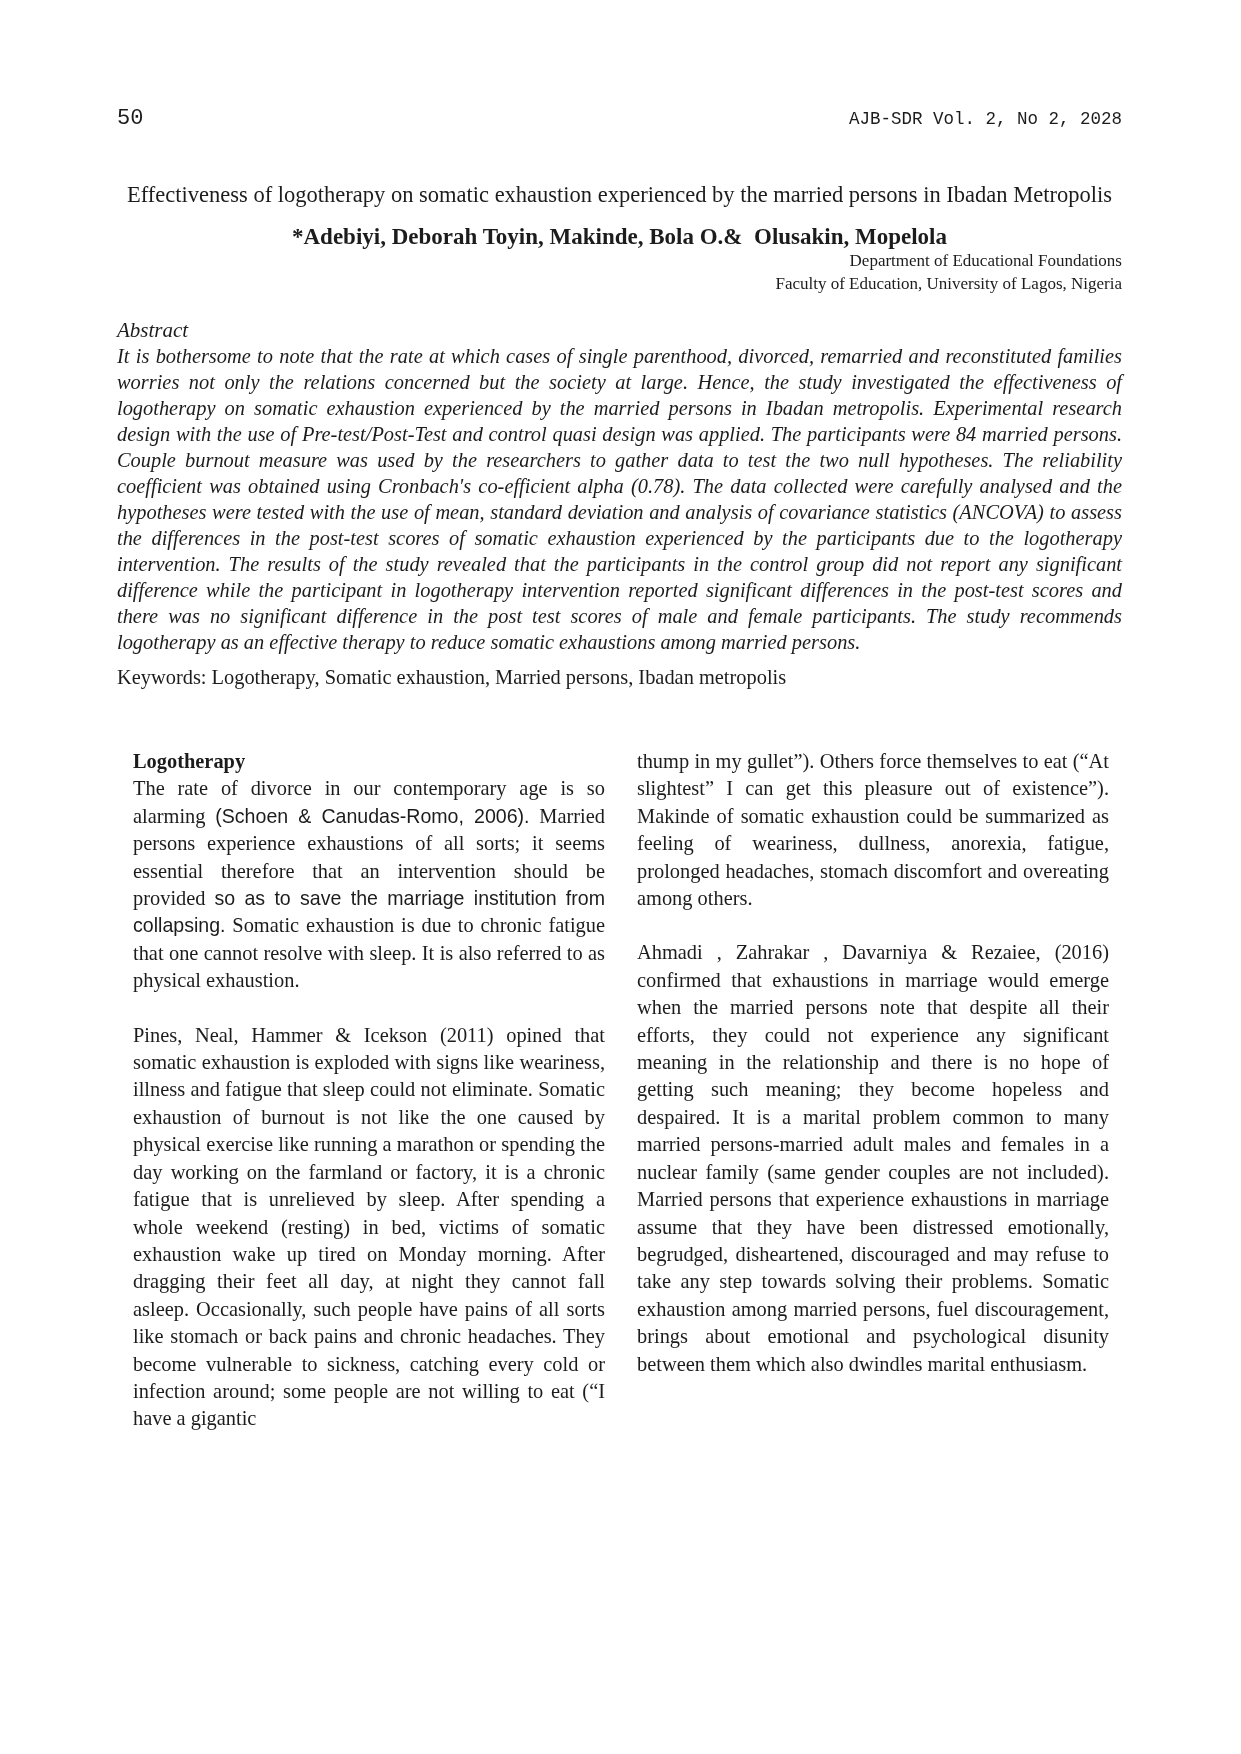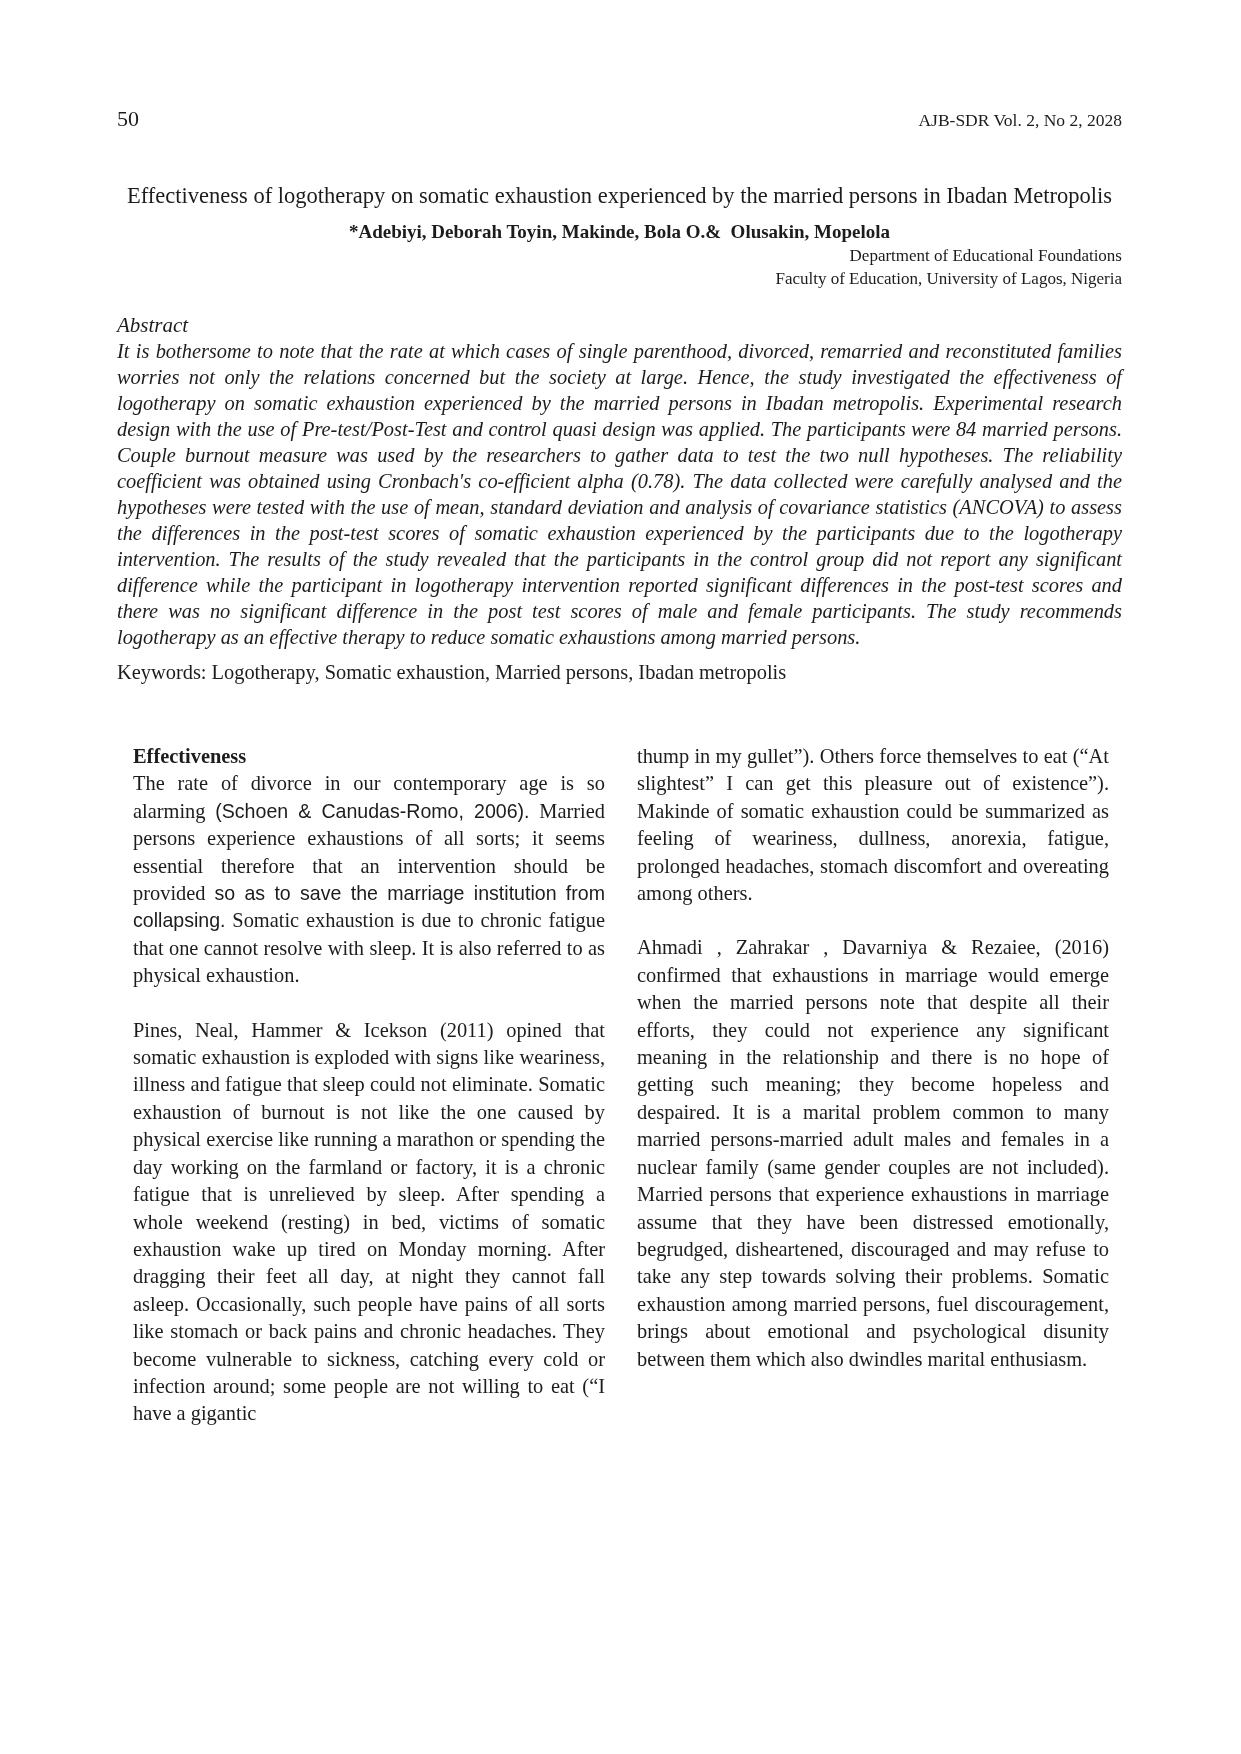--- a/index.html
+++ b/index.html
@@ -8,37 +8,37 @@
     position:relative;
     width:1241px; height:1754px;
     margin:0 auto;
     background:#ffffff;
     color:#1c1c1c;
     font-family:"Liberation Serif", serif;
     padding:106px 119px 0 117px;
     overflow:hidden;
   }
   .header-row {
-    display:flex; justify-content:space-between; align-items:baseline;
+    display:flex; justify-content:space-between; align-items:baseline;font-family:Liberation Mono, monospace;
   }
   .page-number { font-size:22px; line-height:26px; }
   .journal-ref { font-size:17.5px; line-height:26px; }
 
   .article-title {
     margin-top:46px;
     text-align:center;
     font-weight:400;
     font-size:22.5px;
     line-height:33px;
   }
   .authors-line {
-    margin-top:8px;
+    margin-top:14px;
     text-align:center;
     font-weight:700;
-    font-size:19px;
+    font-size:23px;
     line-height:24px;
     white-space:pre-wrap;
   }
   .affil {
     text-align:right;
     font-size:17px;
     line-height:23px;
   }
   .abstract-heading {
     margin-top:22px;
@@ -94,21 +94,21 @@
   <div class="affil">Faculty of Education, University of Lagos, Nigeria</div>
 
   <div class="abstract-heading">Abstract</div>
   <div class="abstract-body">It is bothersome to note that the rate at which cases of single parenthood, divorced, remarried and reconstituted families worries not only the relations concerned but the society at large. Hence, the study investigated the effectiveness of logotherapy on somatic exhaustion experienced by the married persons in Ibadan metropolis. Experimental research design with the use of Pre-test/Post-Test and control quasi design was applied. The participants were 84 married persons. Couple burnout measure was used by the researchers to gather data to test the two null hypotheses. The reliability coefficient was obtained using Cronbach's co-efficient alpha (0.78). The data collected were carefully analysed and the hypotheses were tested with the use of mean, standard deviation and analysis of covariance statistics (ANCOVA) to assess the differences in the post-test scores of somatic exhaustion experienced by the participants due to the logotherapy intervention. The results of the study revealed that the participants in the control group did not report any significant difference while the participant in logotherapy intervention reported significant differences in the post-test scores and there was no significant difference in the post test scores of male and female participants. The study recommends logotherapy as an effective therapy to reduce somatic exhaustions among married persons.</div>
 
   <div class="keywords-line"><span class="kw-label">Keywords:</span><span> Logotherapy, Somatic exhaustion, Married persons, Ibadan metropolis</span></div>
 
   <div class="columns">
 
     <div class="col">
-      <div class="col-heading">Effectiveness</div>
+      <div class="col-heading">Logotherapy</div>
       <p class="para"><span>The rate of divorce in our contemporary age is so alarming </span><span class="sans">(Schoen &amp; Canudas-Romo, 2006).</span><span> Married persons experience exhaustions of all sorts; it seems essential therefore that an intervention should be provided </span><span class="sans">so as to save the marriage institution from collapsing.</span><span> Somatic exhaustion is due to chronic fatigue that one cannot resolve with sleep. It is also referred to as physical exhaustion.</span></p>
       <p class="para spaced">Pines, Neal, Hammer &amp; Icekson (2011) opined that somatic exhaustion is exploded with signs like weariness, illness and fatigue that sleep could not eliminate. Somatic exhaustion of burnout is not like the one caused by physical exercise like running a marathon or spending the day working on the farmland or factory, it is a chronic fatigue that is unrelieved by sleep. After spending a whole weekend (resting) in bed, victims of somatic exhaustion wake up tired on Monday morning. After dragging their feet all day, at night they cannot fall asleep. Occasionally, such people have pains of all sorts like stomach or back pains and chronic headaches. They become vulnerable to sickness, catching every cold or infection around; some people are not willing to eat (“I have a gigantic</p>
     </div>
 
     <div class="col">
       <p class="para">thump in my gullet”). Others force themselves to eat (“At slightest” I can get this pleasure out of existence”). Makinde of somatic exhaustion could be summarized as feeling of weariness, dullness, anorexia, fatigue, prolonged headaches, stomach discomfort and overeating among others.</p>
       <p class="para spaced">Ahmadi , Zahrakar , Davarniya &amp; Rezaiee, (2016) confirmed that exhaustions in marriage would emerge  when the married persons note that despite all their efforts, they could not experience any significant meaning in the relationship and  there is no hope of getting such meaning; they become hopeless and despaired. It is a marital problem common to many married persons-married adult males and females in a nuclear family (same gender couples are not included). Married persons that experience exhaustions in marriage assume that they have been distressed emotionally, begrudged, disheartened, discouraged and may refuse to take any step towards solving their problems. Somatic exhaustion among married persons, fuel discouragement, brings about emotional and psychological disunity between them which also dwindles marital enthusiasm.</p>
     </div>
 
   </div>

